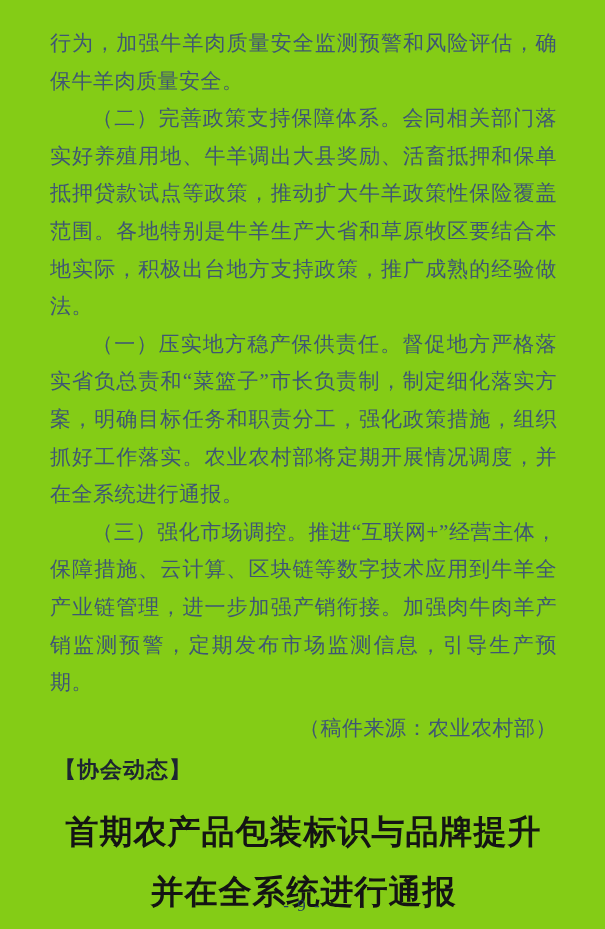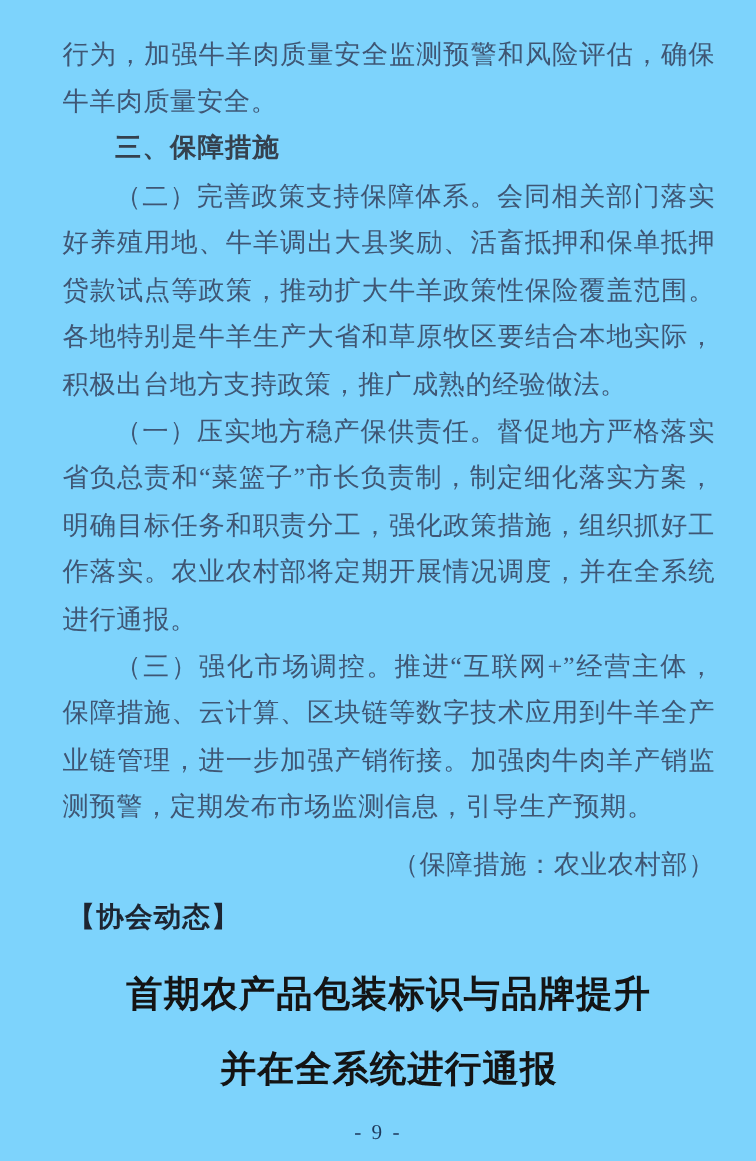--- a/index.html
+++ b/index.html
@@ -4,23 +4,23 @@
 <style>
   html, body {
     margin: 0;
     padding: 0;
     background: #ffffff;
   }
   .page {
     position: relative;
     width: 605px;
     height: 929px;
-    background: #7dd3fc;
+    background: #84cc16;
     box-sizing: border-box;
-    padding: 25px 33px 0 50px;
+    padding: 25px 48px 0 50px;
     overflow: hidden;
     font-family: "Liberation Serif", "DejaVu Serif", serif;
   }
   .body-text {
     margin: 0;
     font-size: 21px;
     line-height: 37.6px;
     color: #3f5674;
     text-align: justify;
     text-justify: inter-ideograph;
@@ -51,21 +51,21 @@
     margin: 4px;
     font-size: 22px;
     line-height: 38px;
     font-weight: bold;
     color: #1d2531;
     font-family: "Liberation Sans", "DejaVu Sans", sans-serif;
     letter-spacing: 1px;
   }
   .article-title {
     margin: 13px 0 0 0;
-    font-size: 29px;
+    font-size: 33px;
     font-weight: bold;
     color: #141414;
     text-align: center;
     line-height: 60px;
     letter-spacing: 1px;
   }
   .page-footer {
     position: absolute;
     left: 0;
     bottom: 13px;
@@ -77,29 +77,28 @@
     font-family: "Liberation Serif", "DejaVu Serif", serif;
   }
 </style>
 </head>
 <body>
 
 <div class="page">
 
   <p class="body-text">行为，加强牛羊肉质量安全监测预警和风险评估，确保牛羊肉质量安全。</p>
 
-  <p class="heading">三、保障措施</p>
 
   <p class="body-text indent">（二）完善政策支持保障体系。会同相关部门落实好养殖用地、牛羊调出大县奖励、活畜抵押和保单抵押贷款试点等政策，推动扩大牛羊政策性保险覆盖范围。各地特别是牛羊生产大省和草原牧区要结合本地实际，积极出台地方支持政策，推广成熟的经验做法。</p>
 
   <p class="body-text indent">（一）压实地方稳产保供责任。督促地方严格落实省负总责和“菜篮子”市长负责制，制定细化落实方案，明确目标任务和职责分工，强化政策措施，组织抓好工作落实。农业农村部将定期开展情况调度，并在全系统进行通报。</p>
 
   <p class="body-text indent">（三）强化市场调控。推进“互联网+”经营主体，保障措施、云计算、区块链等数字技术应用到牛羊全产业链管理，进一步加强产销衔接。加强肉牛肉羊产销监测预警，定期发布市场监测信息，引导生产预期。</p>
 
-  <p class="source-line">（保障措施：农业农村部）</p>
+  <p class="source-line">（稿件来源：农业农村部）</p>
 
   <p class="section-marker">【协会动态】</p>
 
   <h1 class="article-title">
     <span>首期农产品包装标识与品牌提升</span><br>
     <span>并在全系统进行通报</span>
   </h1>
 
   <div class="page-footer">- 9 -</div>
 

